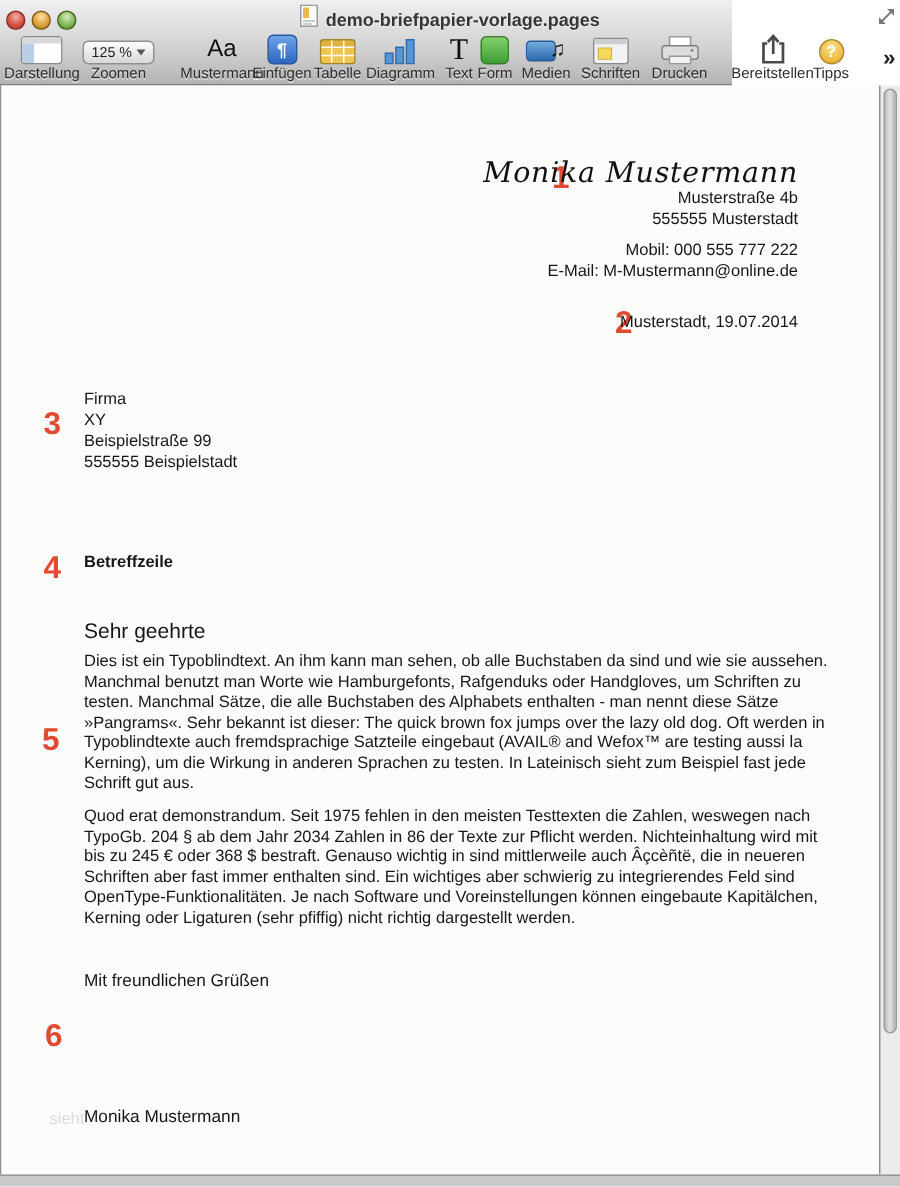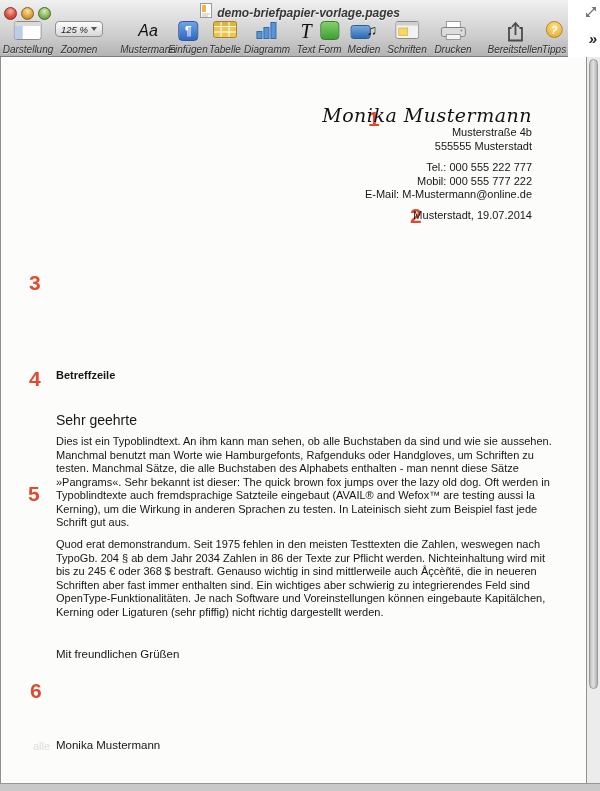--- a/index.html
+++ b/index.html
@@ -1,35 +1,35 @@
 <!DOCTYPE html>
 <html><head>
 <meta charset="utf-8">
 <style>
   html,body{margin:0;padding:0;}
   body{width:600px;height:791px;position:relative;font-family:"Liberation Sans",sans-serif;background:#fff;overflow:hidden;}
   .window{position:absolute;inset:0;}
 
   
-  .header{position:absolute;left:0;top:0;width:568px;height:57px;
+  .header{position:absolute;left:0;top:0;width:488px;height:57px;
     background:linear-gradient(180deg,#f0f0f0 0%,#e0e0e0 30%,#cdcdcd 65%,#b3b3b3 100%);
-    border-bottom:1px solid #7d7d7d;box-sizing:border-box;font-style:italic;}
+    border-bottom:1px solid #7d7d7d;box-sizing:border-box;}
   .titlebar{position:absolute;left:0;top:0;width:600px;height:22px;}
   .traffic{position:absolute;left:4px;top:7px;display:flex;gap:4px;}
   .tl{width:13px;height:13px;border-radius:50%;box-sizing:border-box;display:inline-block;}
   .tl.red{background:radial-gradient(circle at 50% 30%,#f2b3a9 0%,#d95244 55%,#a8382b 100%);border:1px solid #8c2f24;}
   .tl.yellow{background:radial-gradient(circle at 50% 30%,#f9e3a8 0%,#dfa23d 55%,#ad7a20 100%);border:1px solid #876018;}
   .tl.green{background:radial-gradient(circle at 50% 30%,#d8ecba 0%,#85ba5c 55%,#55882f 100%);border:1px solid #45691f;}
   .title-wrap{position:absolute;left:0;top:3px;width:100%;display:flex;justify-content:center;align-items:center;gap:5px;}
   .win-title{font-size:12px;font-weight:bold;color:#363636;text-shadow:0 1px 0 rgba(255,255,255,.6);}
   .fullscreen{position:absolute;right:3px;top:4px;width:12px;height:12px;}
 
   
   .toolbar{position:absolute;left:0;top:22px;width:600px;height:35px;}
-  .tb-item{position:absolute;bottom:2px;transform:translateX(-50%);display:flex;flex-direction:column;align-items:center;justify-content:space-between;height:34px;cursor:default;}
+  .tb-item{position:absolute;bottom:2px;transform:translateX(-50%);display:flex;flex-direction:column;align-items:center;justify-content:flex-end;height:34px;cursor:default;}
   .tb-label{font-size:10px;color:#2e2e2e;white-space:nowrap;margin-top:1px;text-shadow:0 1px 0 rgba(255,255,255,.45);}
   .tb-icon{display:flex;align-items:flex-end;justify-content:center;}
   .glyph-aa{font-size:16px;font-weight:500;color:#101010;line-height:20px;}
   .glyph-t{font-family:"Liberation Serif",serif;font-size:20px;font-weight:500;color:#101010;line-height:20px;}
   .zoom-btn{width:48px;height:16px;border:1px solid #8f8f8f;border-radius:4px;background:linear-gradient(#fdfdfd,#d7d7d7);
     display:flex;align-items:center;justify-content:center;gap:3px;font-size:9.5px;color:#1d1d1d;box-sizing:border-box;}
   .caret{width:0;height:0;border-left:3px solid transparent;border-right:3px solid transparent;border-top:4px solid #555;}
   .blue-sq{width:20px;height:20px;border-radius:4px;background:linear-gradient(#6ea3e6,#2e66c2);border:1px solid #2a57a0;
     display:flex;align-items:center;justify-content:center;box-sizing:border-box;}
   .pilcrow{color:#fff;font-size:12px;font-weight:bold;}
@@ -219,45 +219,50 @@
 
   <div class="page">
 
     <span class="marker" style="left:367px;top:51px">1</span>
     <div class="sender-name">Monika Mustermann</div>
     <div class="txt sender" style="top:69px">
       <div>Musterstraße 4b</div>
       <div>555555 Musterstadt</div>
     </div>
     <div class="txt sender" style="top:104px">
-      <div>Tel.: 000 555 222 777</div>
       <div>Mobil: 000 555 777 222</div>
       <div>
         <span>E-Mail:</span>
         <span class="email-link">M-Mustermann@online.de</span>
       </div>
     </div>
 
     <span class="marker" style="left:409px;top:148px">2</span>
     <div class="txt sender" style="top:152px">Musterstadt, 19.07.2014</div>
 
     <span class="marker" style="left:28px;top:215px">3</span>
+    <div class="txt" style="left:55px;top:202px;line-height:14px">
+      <div>Firma</div>
+      <div>XY</div>
+      <div>Beispielstraße 99</div>
+      <div>555555 Beispielstadt</div>
+    </div>
 
     <span class="marker" style="left:28px;top:311px">4</span>
     <div class="txt subject" style="left:55px;top:312px">Betreffzeile</div>
 
     <div class="txt" style="left:55px;top:357px;font-size:14px">Sehr geehrte</div>
 
     <span class="marker" style="left:27px;top:426px">5</span>
     <div class="txt para" style="left:55px;top:378px">Dies ist ein Typoblindtext. An ihm kann man sehen, ob alle Buchstaben da sind und wie sie aussehen. Manchmal benutzt man Worte wie Hamburgefonts, Rafgenduks oder Handgloves, um Schriften zu testen. Manchmal Sätze, die alle Buchstaben des Alphabets enthalten - man nennt diese Sätze »Pangrams«. Sehr bekannt ist dieser: The quick brown fox jumps over the lazy old dog. Oft werden in Typoblindtexte auch fremdsprachige Satzteile eingebaut (AVAIL® and Wefox™ are testing aussi la Kerning), um die Wirkung in anderen Sprachen zu testen. In Lateinisch sieht zum Beispiel fast jede Schrift gut aus.</div>
     <div class="txt para" style="left:55px;top:481px">Quod erat demonstrandum. Seit 1975 fehlen in den meisten Testtexten die Zahlen, weswegen nach TypoGb. 204 § ab dem Jahr 2034 Zahlen in 86 der Texte zur Pflicht werden. Nichteinhaltung wird mit bis zu 245 € oder 368 $ bestraft. Genauso wichtig in sind mittlerweile auch Âçcèñtë, die in neueren Schriften aber fast immer enthalten sind. Ein wichtiges aber schwierig zu integrierendes Feld sind OpenType-Funktionalitäten. Je nach Software und Voreinstellungen können eingebaute Kapitälchen, Kerning oder Ligaturen (sehr pfiffig) nicht richtig dargestellt werden.</div>
 
     <div class="txt" style="left:55px;top:591px;font-size:11.5px">Mit freundlichen Grüßen</div>
     <span class="marker" style="left:29px;top:623px">6</span>
-    <div class="watermark">alle</div>
+    <div class="watermark">sieht</div>
     <div class="txt" style="left:55px;top:682px;font-size:11.5px">Monika Mustermann</div>
   </div>
 
   <div class="vscroll">
     <div class="vthumb"></div>
   </div>
 
   <div class="bottombar"></div>
 </div>
 

